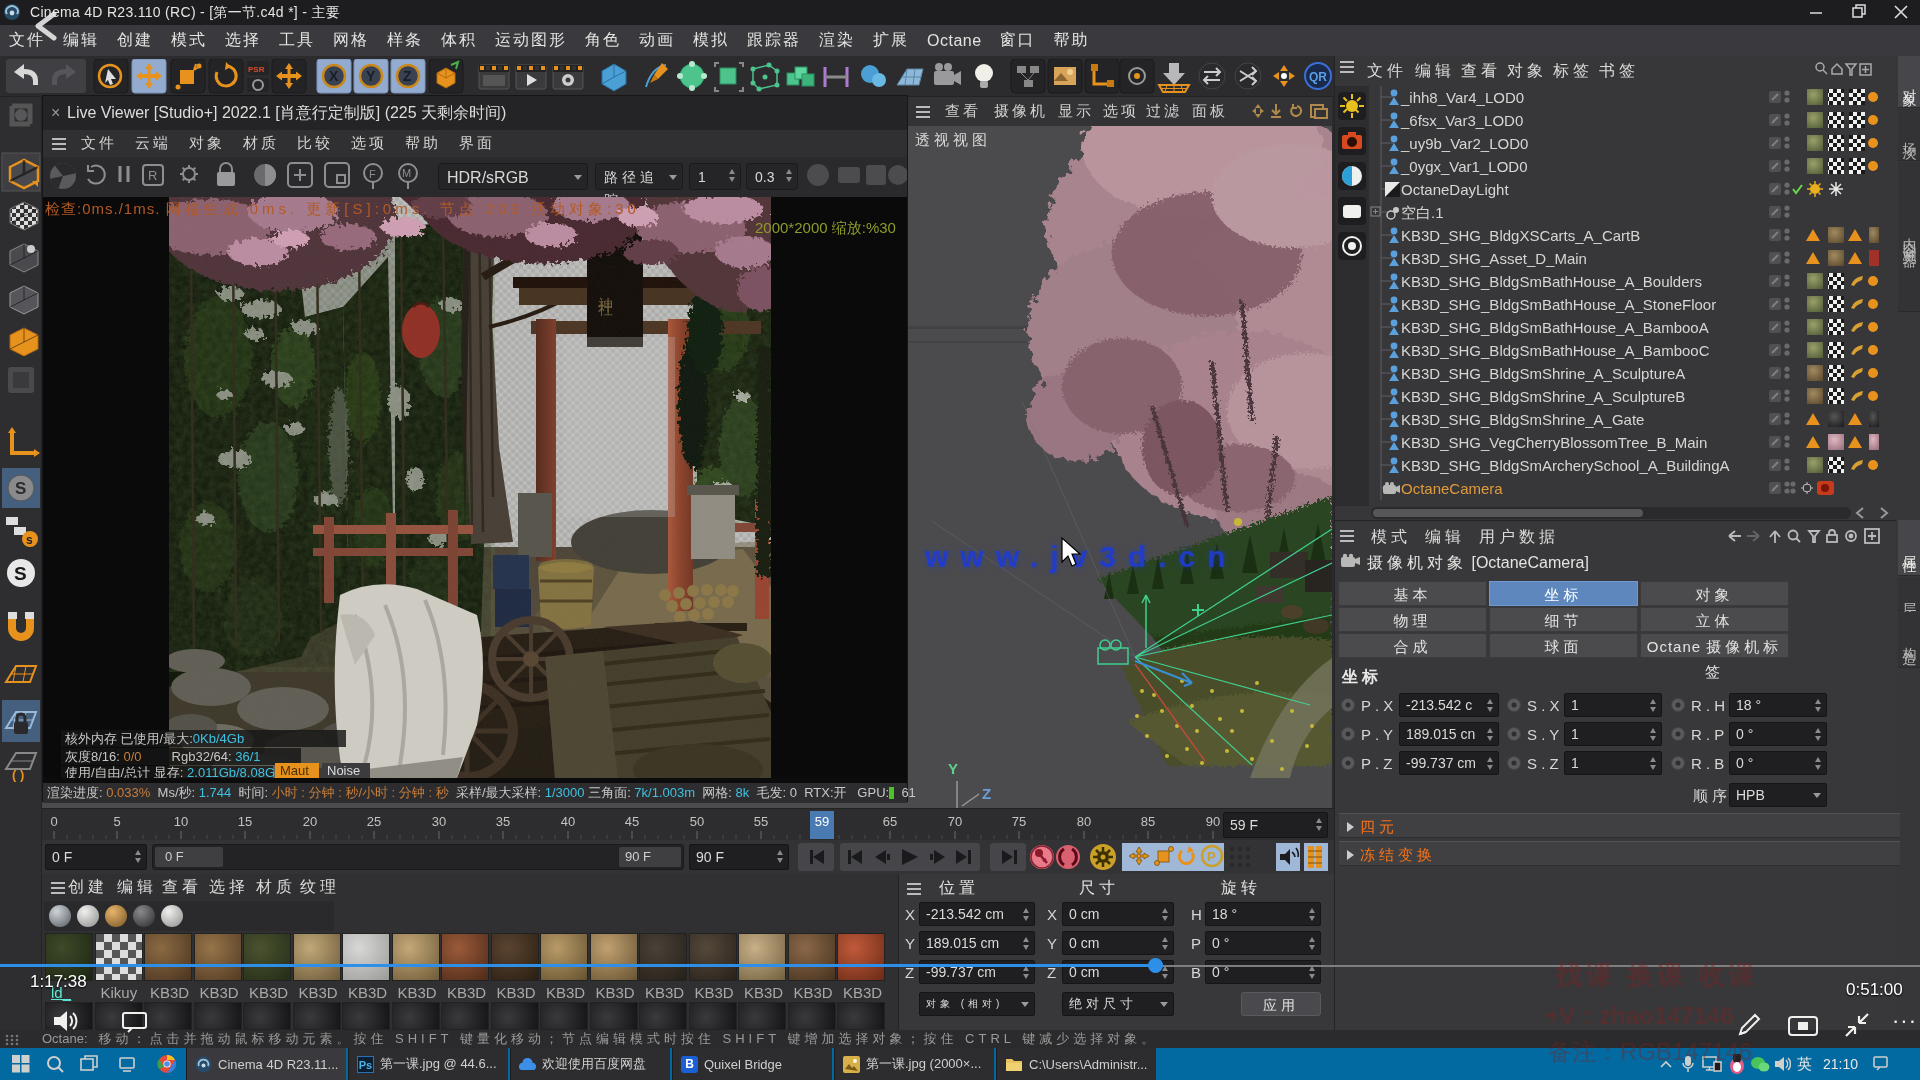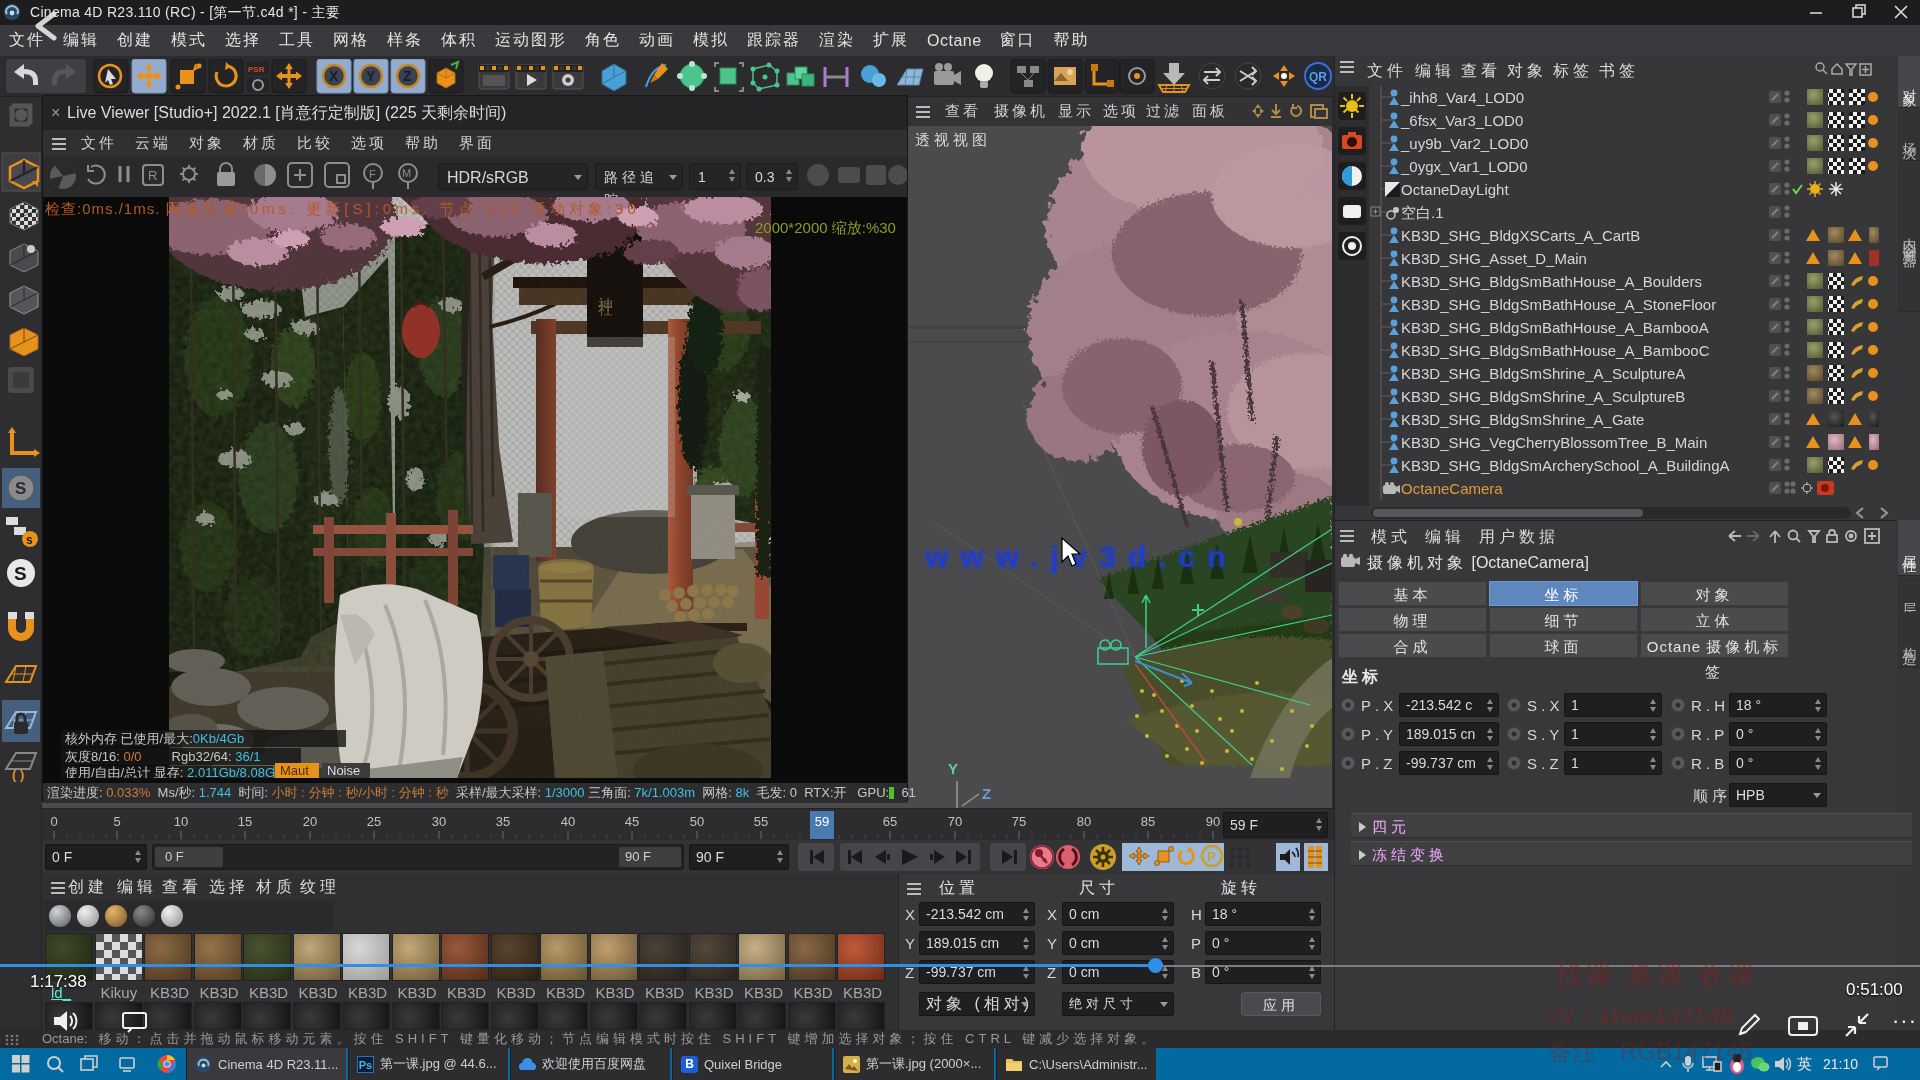--- a/index.html
+++ b/index.html
@@ -34,21 +34,21 @@
 #rightpanel{left:1334px;top:56px;width:586px;height:974px;background:#37373a;border-left:1px solid #242427}
 .orow{position:absolute;left:66px;color:#d6d6d4;font-size:15px;white-space:nowrap}
 .vtab{position:absolute;left:563px;width:23px;background:#333336;color:#b8b8b6;font-size:14px;writing-mode:vertical-lr;text-align:center;letter-spacing:4px;border-bottom:1px solid #2a2a2c}
 .atab{position:absolute;width:149px;height:25px;background:#4b4b4e;border:1px solid #3a3a3c;color:#e2e2e0;font-size:15px;text-align:center;line-height:25px}
 .fldlab{position:absolute;color:#d6d6d4;font-size:15px}
 .fld{position:absolute;height:24px;background:#1f1f22;border:1px solid #151517;border-radius:2px;color:#dadad8;font-size:14px;line-height:22px;padding-left:6px}
 .spin{position:absolute;right:3px;top:5px;width:8px}
 .spin::before{content:"";display:block;width:0;height:0;border-left:3.5px solid transparent;border-right:3.5px solid transparent;border-bottom:5px solid #8a8a8d;margin-bottom:3px}
 .spin::after{content:"";display:block;width:0;height:0;border-left:3.5px solid transparent;border-right:3.5px solid transparent;border-top:5px solid #8a8a8d}
 .dar{position:absolute;right:5px;top:50%;margin-top:-2px;width:0;height:0;border-left:4px solid transparent;border-right:4px solid transparent;border-top:5px solid #9a9a9d}
-.sect{position:absolute;left:16px;width:561px;height:25px;background:#404043;border-top:1px solid #525255;border-bottom:1px solid #2e2e30;color:#f0abfc;font-size:15px;line-height:25px}
+.sect{position:absolute;left:4px;width:561px;height:25px;background:#404043;border-top:1px solid #525255;border-bottom:1px solid #2e2e30;color:#f97316;font-size:15px;line-height:25px}
 
 #timeline{left:42px;top:808px;width:1292px;height:32px;background:#2d2d30;border-top:1px solid #222;color:#b8b8b6;font-size:13px}
 #transport{left:42px;top:840px;width:1292px;height:34px;background:#333336}
 
 #matpanel{left:42px;top:874px;width:856px;height:156px;background:#303033}
 #coordpanel{left:898px;top:874px;width:436px;height:156px;background:#38383b;border-left:1px solid #242427}
 
 #statusbar{left:0;top:1030px;width:1920px;height:18px;background:#2b2b2e;color:#9a9a98;font-size:13px;line-height:18px}
 
 #taskbar{left:0;top:1048px;width:1920px;height:32px;background:#0369a1;color:#cfcfcd;font-size:13px}
@@ -1436,21 +1436,21 @@
 <span class="fldlab" style="left:148px;top:61px">Y</span>
       <div class="fld" style="left:163px;top:57px;width:112px">0 cm<span class="spin"></span></div>
 <span class="fldlab" style="left:148px;top:90px">Z</span>
       <div class="fld" style="left:163px;top:86px;width:112px">0 cm<span class="spin"></span></div>
 <span class="fldlab" style="left:292px;top:32px">H</span>
       <div class="fld" style="left:306px;top:28px;width:116px">18 °<span class="spin"></span></div>
 <span class="fldlab" style="left:292px;top:61px">P</span>
       <div class="fld" style="left:306px;top:57px;width:116px">0 °<span class="spin"></span></div>
 <span class="fldlab" style="left:292px;top:90px">B</span>
       <div class="fld" style="left:306px;top:86px;width:116px">0 °<span class="spin"></span></div>
-<div class="fld cjk" style="left:20px;top:118px;width:116px;font-size:16px">对象 (相对)<span class="dar"></span></div>
+<div class="fld cjk" style="left:20px;top:118px;width:116px;font-size:10px">对象 (相对)<span class="dar"></span></div>
 <div class="fld cjk" style="left:163px;top:118px;width:112px;font-size:13px">绝对尺寸<span class="dar"></span></div>
 <div class="abs cjk" style="left:342px;top:118px;width:80px;height:24px;background:#4a4a4e;border:1px solid #5a5a5e;border-radius:3px;color:#e2e2e0;font-size:14px;text-align:center;line-height:24px">应用</div>
 </div>
 <div class="abs" id="statusbar"><svg class="abs" style="left:5px;top:4px" width="14" height="11" fill="#777">
         <circle cx="2" cy="2" r="1.3"></circle>
         <circle cx="7" cy="2" r="1.3"></circle>
         <circle cx="12" cy="2" r="1.3"></circle>
         <circle cx="2" cy="6" r="1.3"></circle>
         <circle cx="7" cy="6" r="1.3"></circle>
         <circle cx="12" cy="6" r="1.3"></circle>

